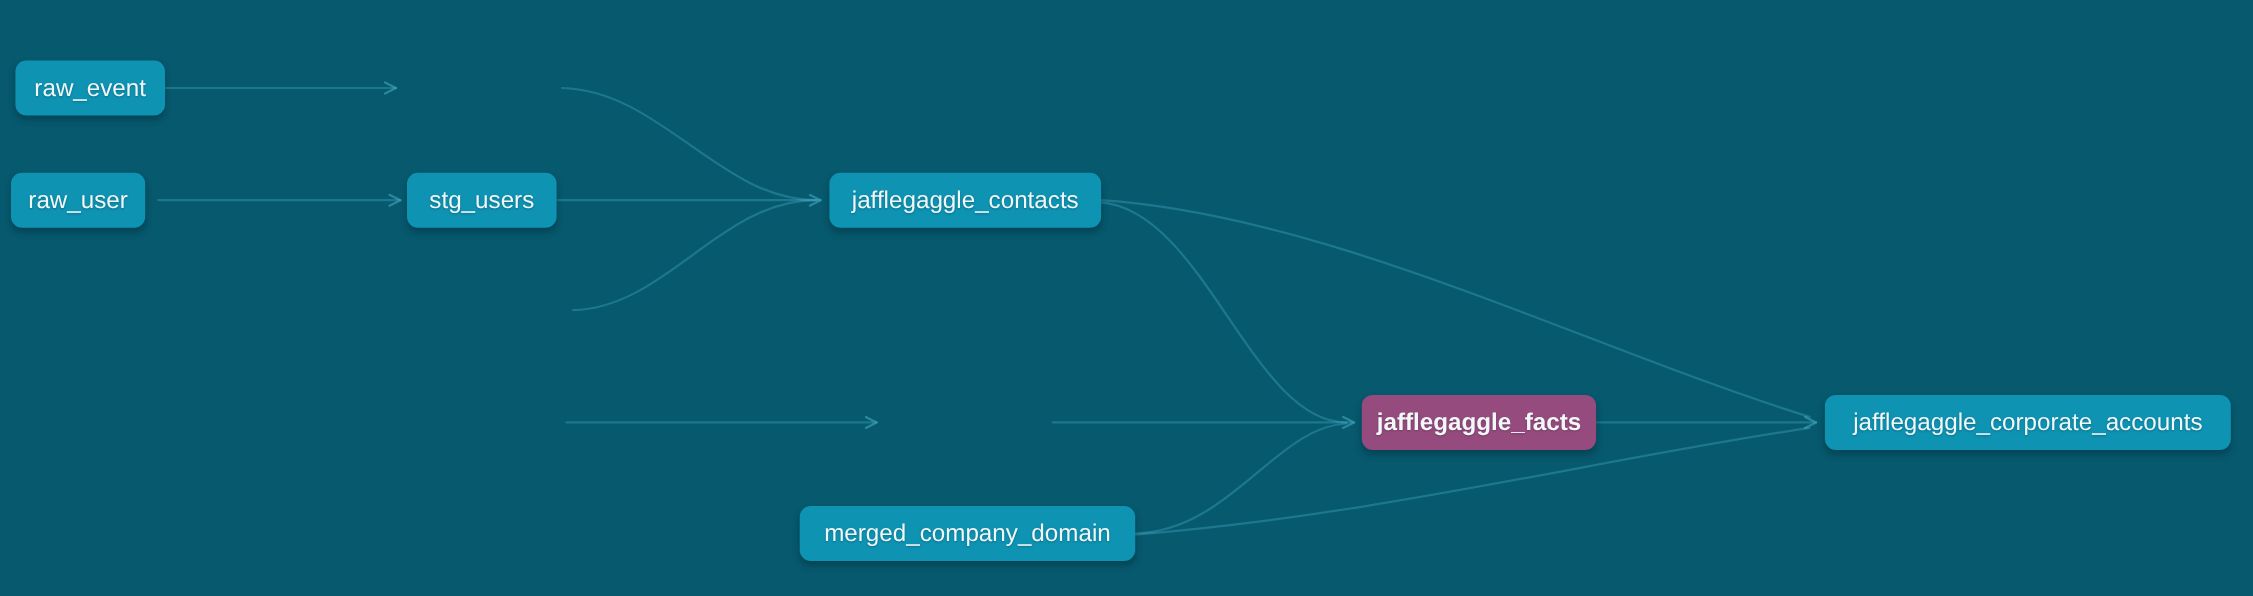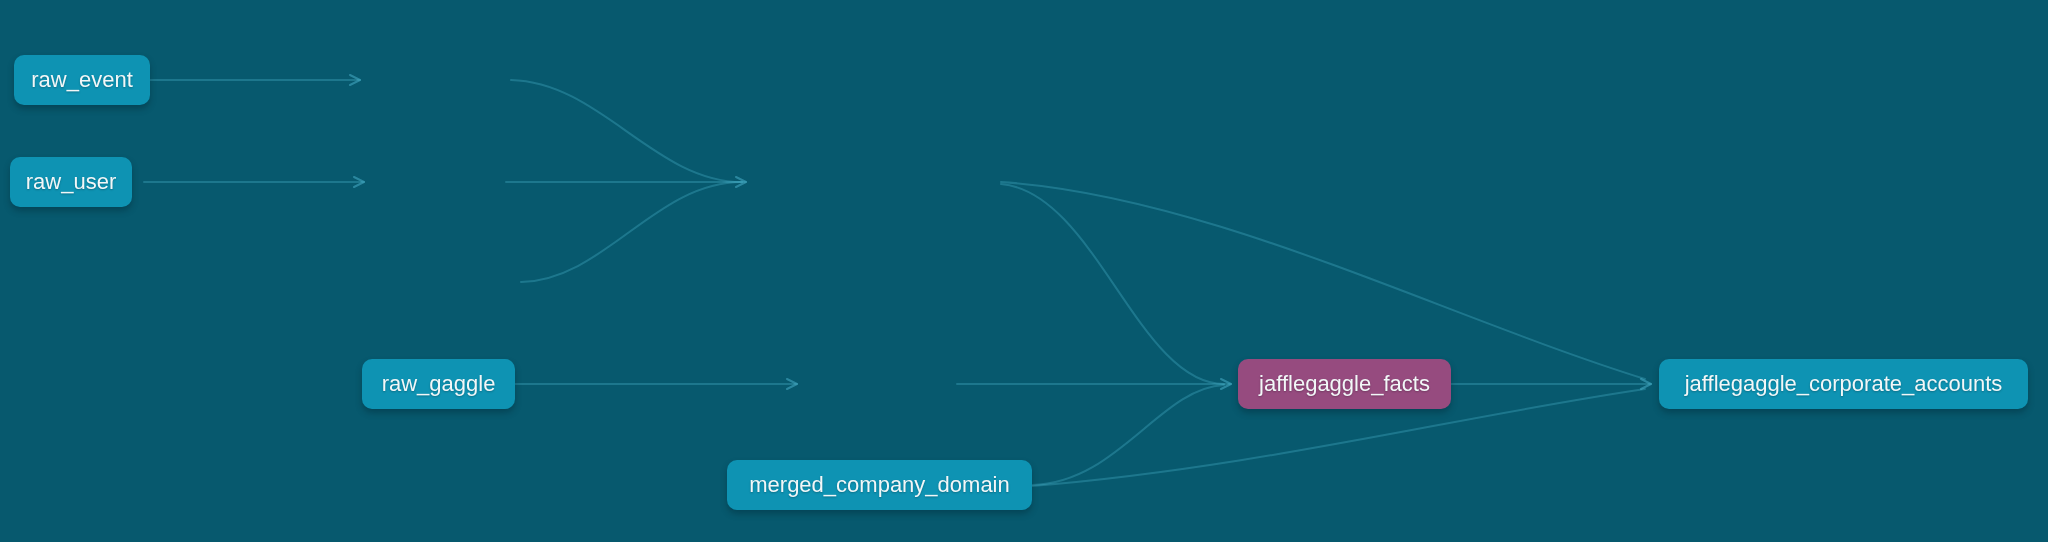--- a/index.html
+++ b/index.html
@@ -39,21 +39,21 @@
     display:flex;align-items:center;justify-content:center;
     background:var(--node-fill);
     color:var(--node-text);
     font-size:22px;
     white-space:nowrap;
     border-radius:10px;
     box-shadow:0 4px 6px rgba(2,40,52,.40);
     text-shadow:0 1px 2px rgba(0,0,0,.25);
     cursor:pointer;
   }
-  .node.highlight{background:var(--node-highlight-fill);}
+  .node.highlight{background:var(--node-highlight-fill);font-weight:bold;}
 </style>
 </head>
 <body>
 
 <div class="canvas">
 
   <svg class="edge-layer" width="2048" height="542" viewBox="0 0 2048 542">
     <defs>
       <marker id="arrow" markerWidth="14" markerHeight="14" refX="11" refY="6" orient="auto" markerUnits="userSpaceOnUse">
         <path class="arrowhead" d="M1,1 L11,6 L1,11"></path>
@@ -69,18 +69,19 @@
     <path class="edge" d="M957 384 H1231" marker-end="url(#arrow)"></path>
     <path class="edge" d="M1001 184 C1095 192 1138 384 1224 384"></path>
     <path class="edge" d="M1032 485 C1118 483 1160 388 1224 385"></path>
     <path class="edge" d="M1451 384 H1651" marker-end="url(#arrow)"></path>
     <path class="edge" d="M1001 182 C1210 196 1440 315 1645 379"></path>
     <path class="edge" d="M1032 486 C1255 468 1455 417 1645 389"></path>
   </svg>
 
   <div class="node" style="left:14px;top:55px;width:136px">raw_event</div>
   <div class="node" style="left:10px;top:157px;width:122px">raw_user</div>
-  <div class="node" style="left:362px;top:359px;width:153px">raw_gaggle</div>
+  <div class="node" style="left:370px;top:157px;width:136px">stg_users</div>
+  <div class="node" style="left:754px;top:157px;width:247px">jafflegaggle_contacts</div>
   <div class="node highlight" style="left:1238px;top:359px;width:213px">jafflegaggle_facts</div>
   <div class="node" style="left:727px;top:460px;width:305px">merged_company_domain</div>
   <div class="node" style="left:1659px;top:359px;width:369px">jafflegaggle_corporate_accounts</div>
 
 </div>
 
 </body></html>

